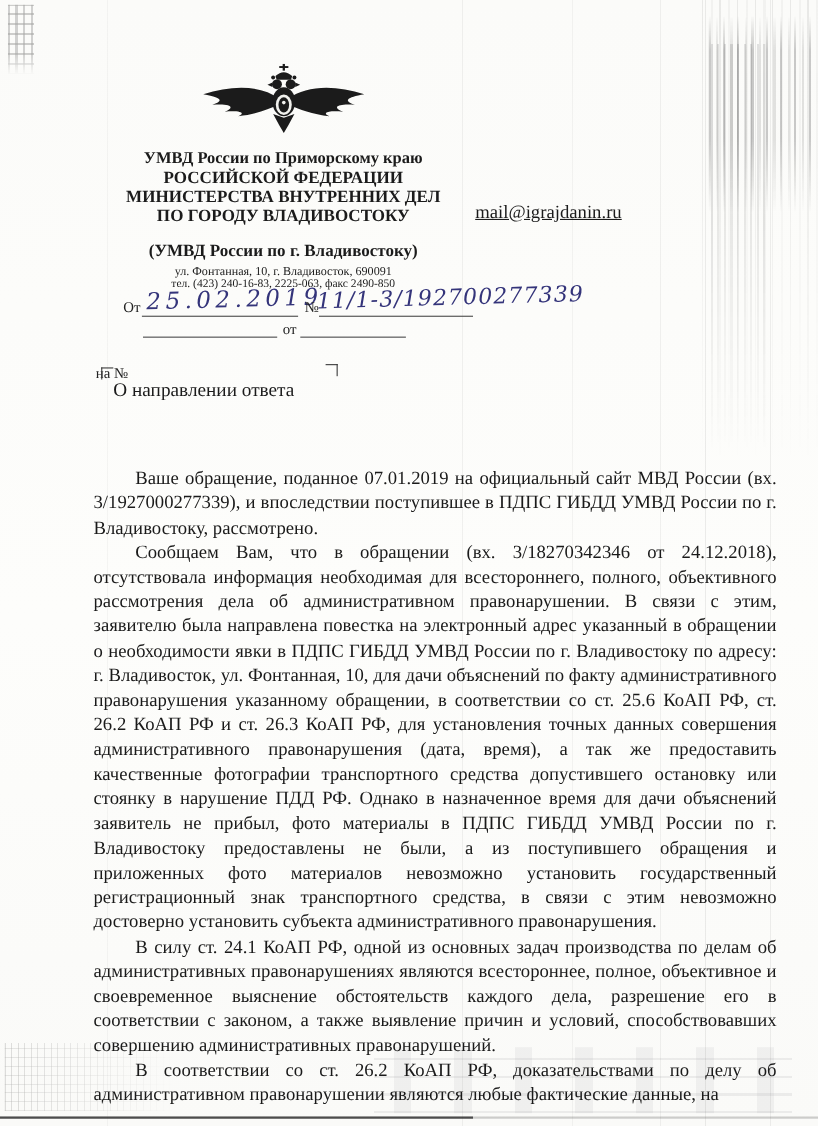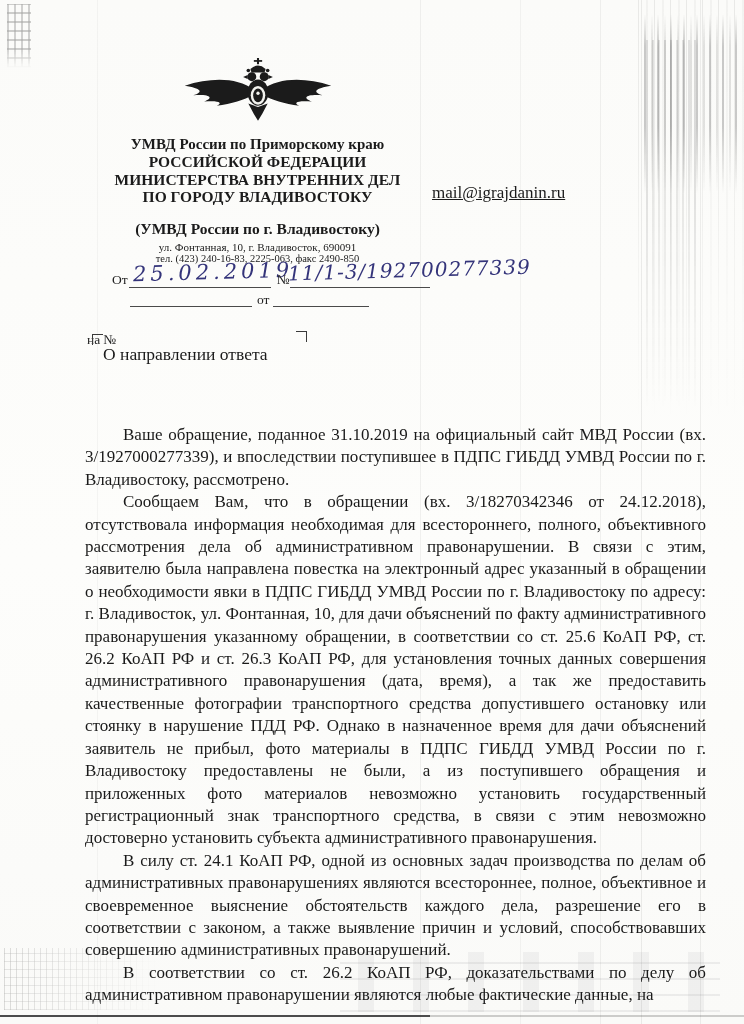--- a/index.html
+++ b/index.html
@@ -161,19 +161,19 @@
     <span class="u-line" style="left:188px;top:41px;width:96px;"></span>
   </div>
 
   <div class="email">mail@igrajdanin.ru</div>
 
   <div class="corner corner-left"></div>
   <div class="corner corner-right"></div>
   <div class="subject">О направлении ответа</div>
 
   <div class="body-text">
-    <p>Ваше обращение, поданное 31.10.2019 на официальный сайт МВД России (вх. 3/1927000277339), и впоследствии поступившее в ПДПС ГИБДД УМВД России по г. Владивостоку, рассмотрено.</p>
+    <p>Ваше обращение, поданное 07.01.2019 на официальный сайт МВД России (вх. 3/1927000277339), и впоследствии поступившее в ПДПС ГИБДД УМВД России по г. Владивостоку, рассмотрено.</p>
     <p>Сообщаем Вам, что в обращении (вх. 3/18270342346 от 24.12.2018), отсутствовала информация необходимая для всестороннего, полного, объективного рассмотрения дела об административном правонарушении. В связи с этим, заявителю была направлена повестка на электронный адрес указанный в обращении о необходимости явки в ПДПС ГИБДД УМВД России по г. Владивостоку по адресу: г. Владивосток, ул. Фонтанная, 10, для дачи объяснений по факту административного правонарушения указанному обращении, в соответствии со ст. 25.6 КоАП РФ, ст. 26.2 КоАП РФ и ст. 26.3 КоАП РФ, для установления точных данных совершения административного правонарушения (дата, время), а так же предоставить качественные фотографии транспортного средства допустившего остановку или стоянку в нарушение ПДД РФ. Однако в назначенное время для дачи объяснений заявитель не прибыл, фото материалы в ПДПС ГИБДД УМВД России по г. Владивостоку предоставлены не были, а из поступившего обращения и приложенных фото материалов невозможно установить государственный регистрационный знак транспортного средства, в связи с этим невозможно достоверно установить субъекта административного правонарушения.</p>
     <p>В силу ст. 24.1 КоАП РФ, одной из основных задач производства по делам об административных правонарушениях являются всестороннее, полное, объективное и своевременное выяснение обстоятельств каждого дела, разрешение его в соответствии с законом, а также выявление причин и условий, способствовавших совершению административных правонарушений.</p>
     <p>В соответствии со ст. 26.2 КоАП РФ, доказательствами по делу об административном правонарушении являются любые фактические данные, на</p>
   </div>
 
 </div>
 
 </body></html>

